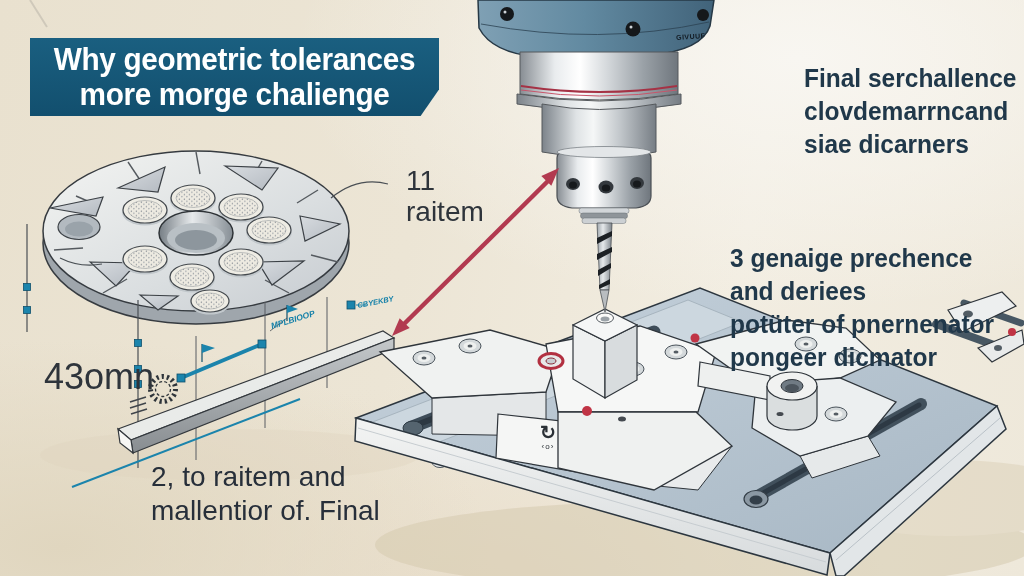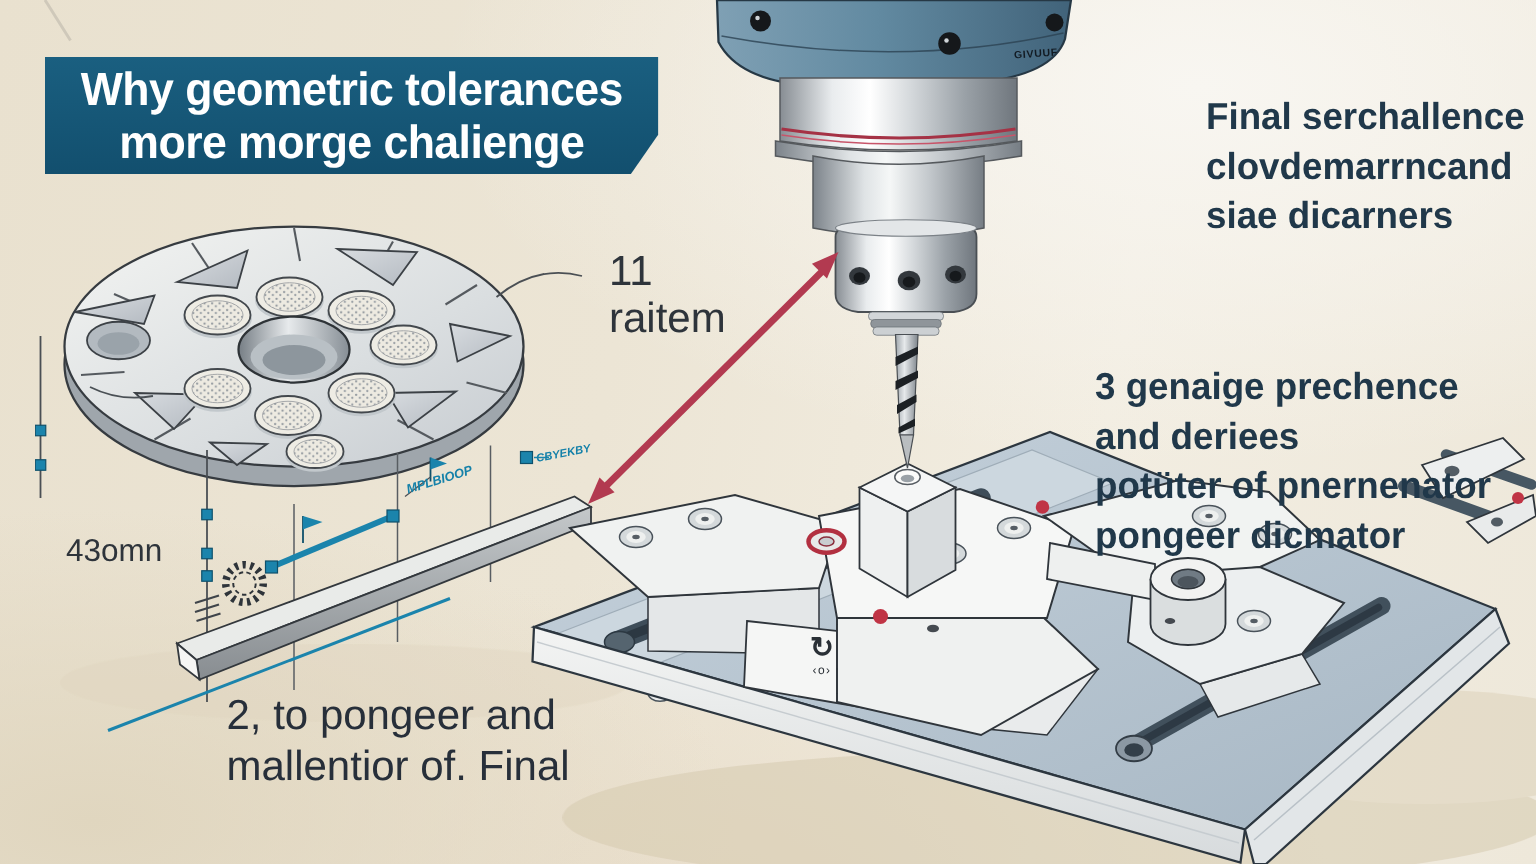--- a/index.html
+++ b/index.html
@@ -16,21 +16,21 @@
   .txt{position:absolute;z-index:3;}
   .banner{
     left:30px;top:38px;width:409px;height:78px;background:linear-gradient(180deg,#1a5f80,#124f6e);
     clip-path:polygon(0 0,100% 0,100% 66%,95.5% 100%,0 100%);
     display:flex;flex-direction:column;justify-content:center;text-align:center;
     color:#ffffff;font-weight:bold;font-size:31px;line-height:35px;letter-spacing:-0.4px;
   }
   .banner span{display:block;transform:scaleX(.96);}
   .callout{color:#2e343b;font-size:28px;line-height:31px;}
   .callout span{display:block;margin-left:16px;}
-  .dim-label{color:#2e343b;font-size:21px;}
+  .dim-label{color:#2e343b;font-size:36px;}
   .note{color:#20384a;font-size:25px;line-height:33px;font-weight:bold;}
   .note span{display:block;transform-origin:left;transform:scaleX(.98);}
   .note-dark{color:#272f3a;font-size:28px;line-height:34px;font-weight:normal;}
   .note-dark span{display:block;}
   .rot-sym{left:533px;top:423px;color:#2a3036;text-align:center;width:30px;}
   .rot-sym .g{font-size:19px;font-weight:bold;line-height:19px;display:block;}
   .rot-sym .c{font-size:8px;letter-spacing:1px;display:block;}
   .engraving{left:676px;top:33px;font-size:7px;font-weight:bold;color:#121a22;
     transform:rotate(-4deg);letter-spacing:.5px;}
 </style>
@@ -411,21 +411,21 @@
 </div>
 
 <div class="txt note" style="left:730px;top:202px;margin-top:40px;">
   <span>3 genaige prechence</span>
   <span>and deriees</span>
   <span>potüter of pnernenator</span>
   <span>pongeer dicmator</span>
 </div>
 
 <div class="txt note-dark" style="left:151px;top:460px;">
-  <span>2, to pongeer and</span>
+  <span>2, to raitem and</span>
   <span>mallentior of. Final</span>
 </div>
 
 <div class="txt rot-sym">
   <span class="g">↻</span>
   <span class="c">‹o›</span>
 </div>
 
 <div class="txt engraving">GIVUUF</div>
 

